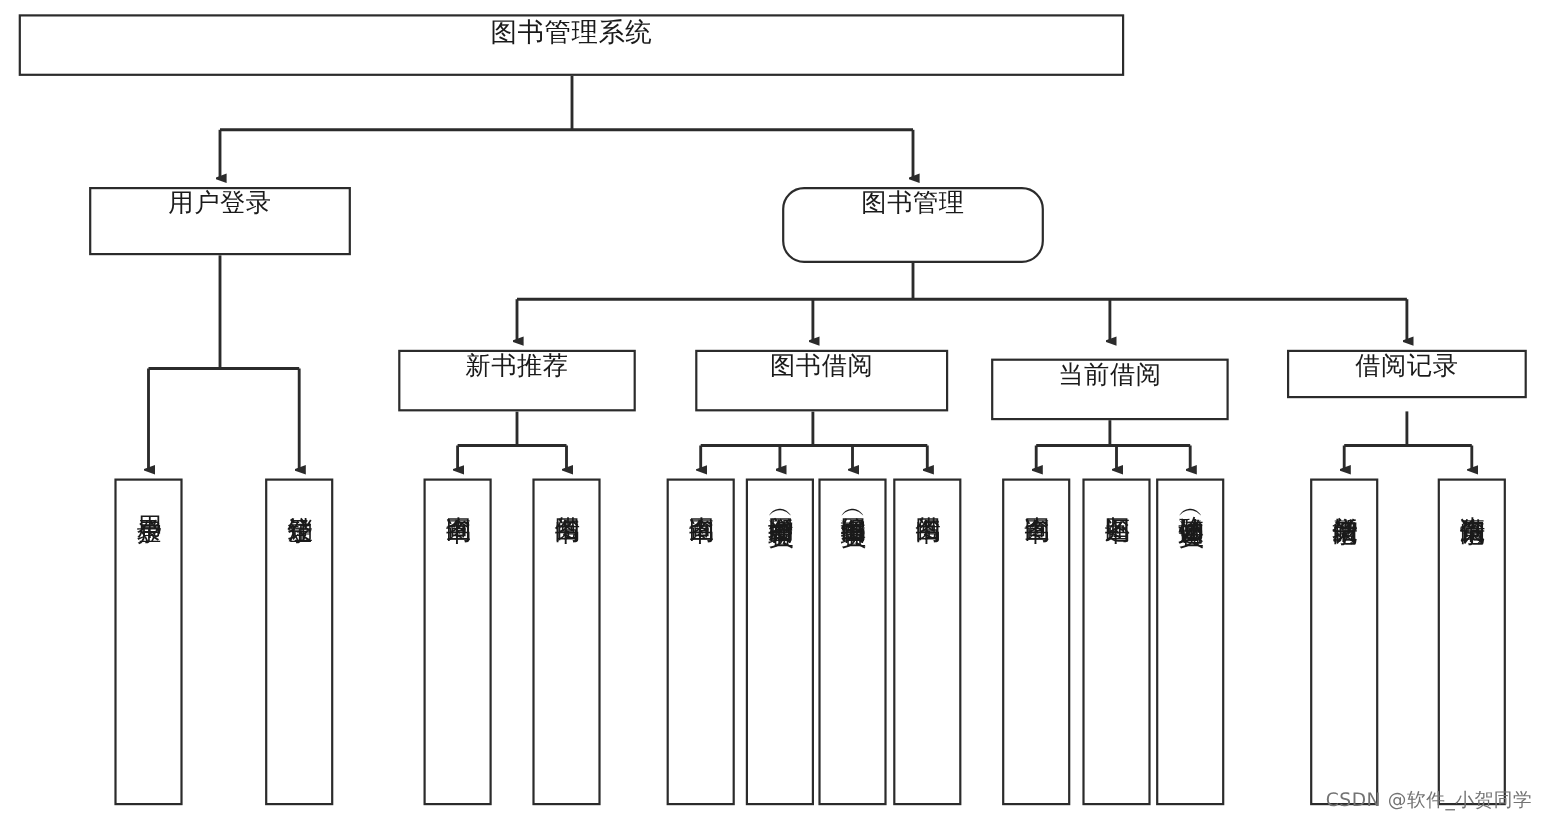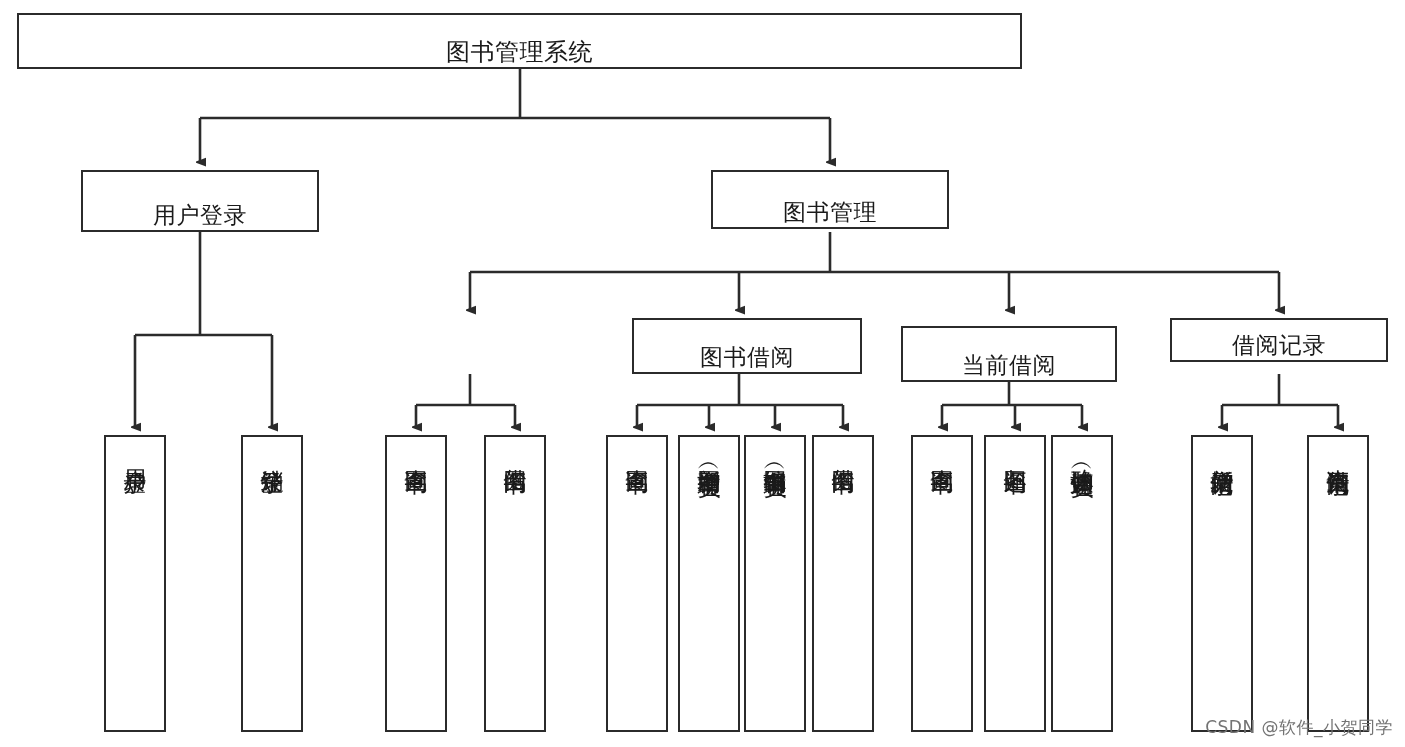--- a/index.html
+++ b/index.html
@@ -24,21 +24,21 @@
     width: 1405px;
     height: 747px;
     pointer-events: none;
   }
   .node {
     position: absolute;
     box-sizing: border-box;
     background: #ffffff;
     border: 2.5px solid #2b2b2b;
     display: flex;
-    align-items: flex-end;
+    align-items: flex-start;
     justify-content: center;
     text-align: center;
     color: #1a1a1a;
   }
   .node-h .label {
     font-size: 23px;
     line-height: 1.2;
     letter-spacing: 0.5px;
     white-space: nowrap;
   }
@@ -122,24 +122,27 @@
     </g>
   </svg>
 
   <div class="node node-h" id="root-node" style="left:17px; top:13px; width:1005px; height:56px;">
     <span class="label">图书管理系统</span>
   </div>
 
   <div class="node node-h" style="left:81px; top:170px; width:238px; height:62px;">
     <span class="label">用户登录</span>
   </div>
-  <div class="node node-h" style="left:711px; top:170px; width:238px; height:59px;">
+  <div class="node node-h" style="left:711px; top:170px; width:238px; height:69px;border-radius:20px;">
     <span class="label">图书管理</span>
   </div>
 
+  <div class="node node-h" style="left:362px; top:318px; width:216px; height:56px;">
+    <span class="label">新书推荐</span>
+  </div>
   <div class="node node-h" style="left:632px; top:318px; width:230px; height:56px;">
     <span class="label">图书借阅</span>
   </div>
   <div class="node node-h" style="left:901px; top:326px; width:216px; height:56px;">
     <span class="label">当前借阅</span>
   </div>
   <div class="node node-h" style="left:1170px; top:318px; width:218px; height:44px;">
     <span class="label">借阅记录</span>
   </div>
 

